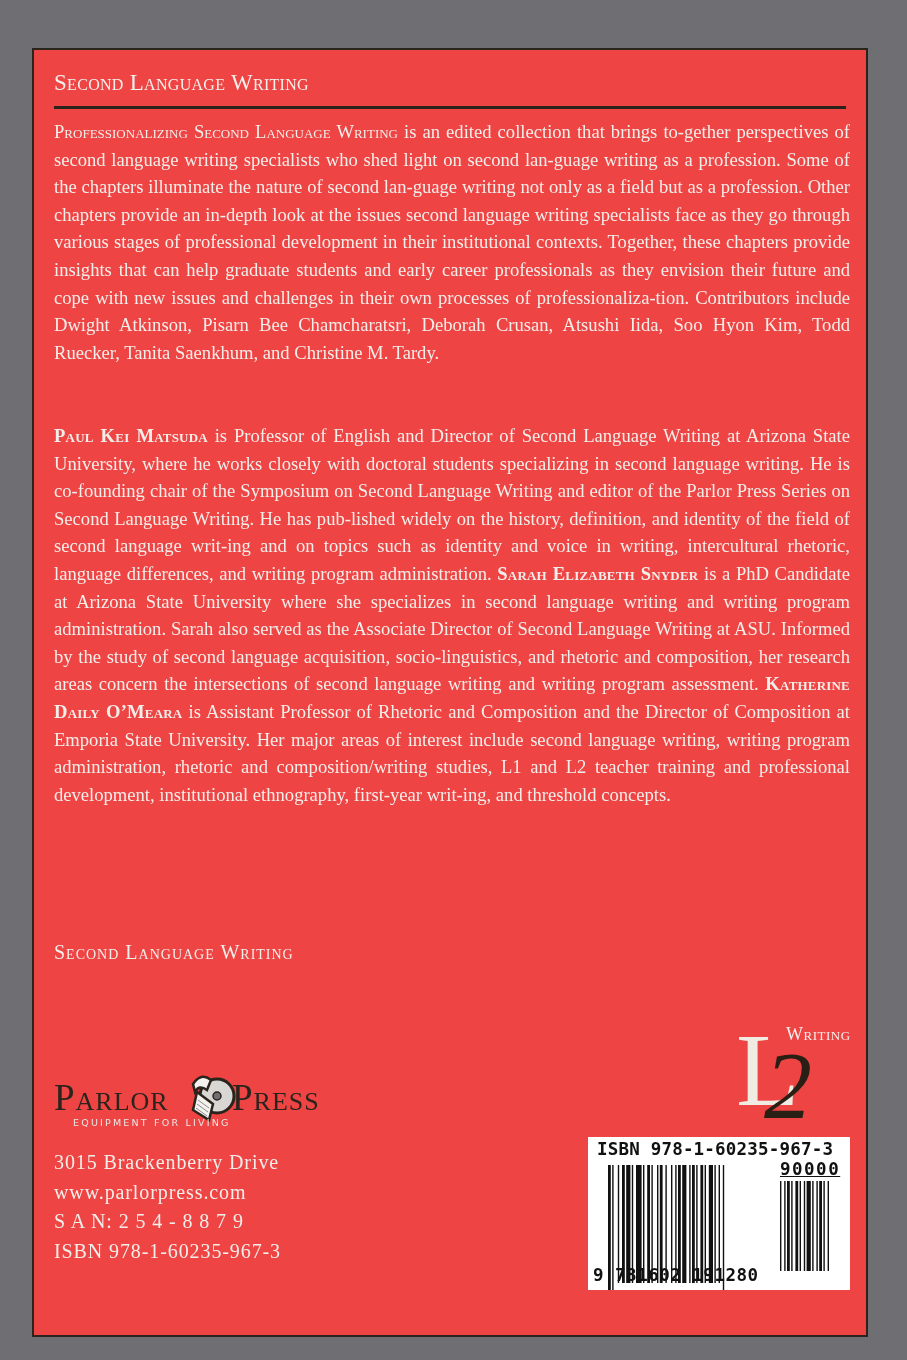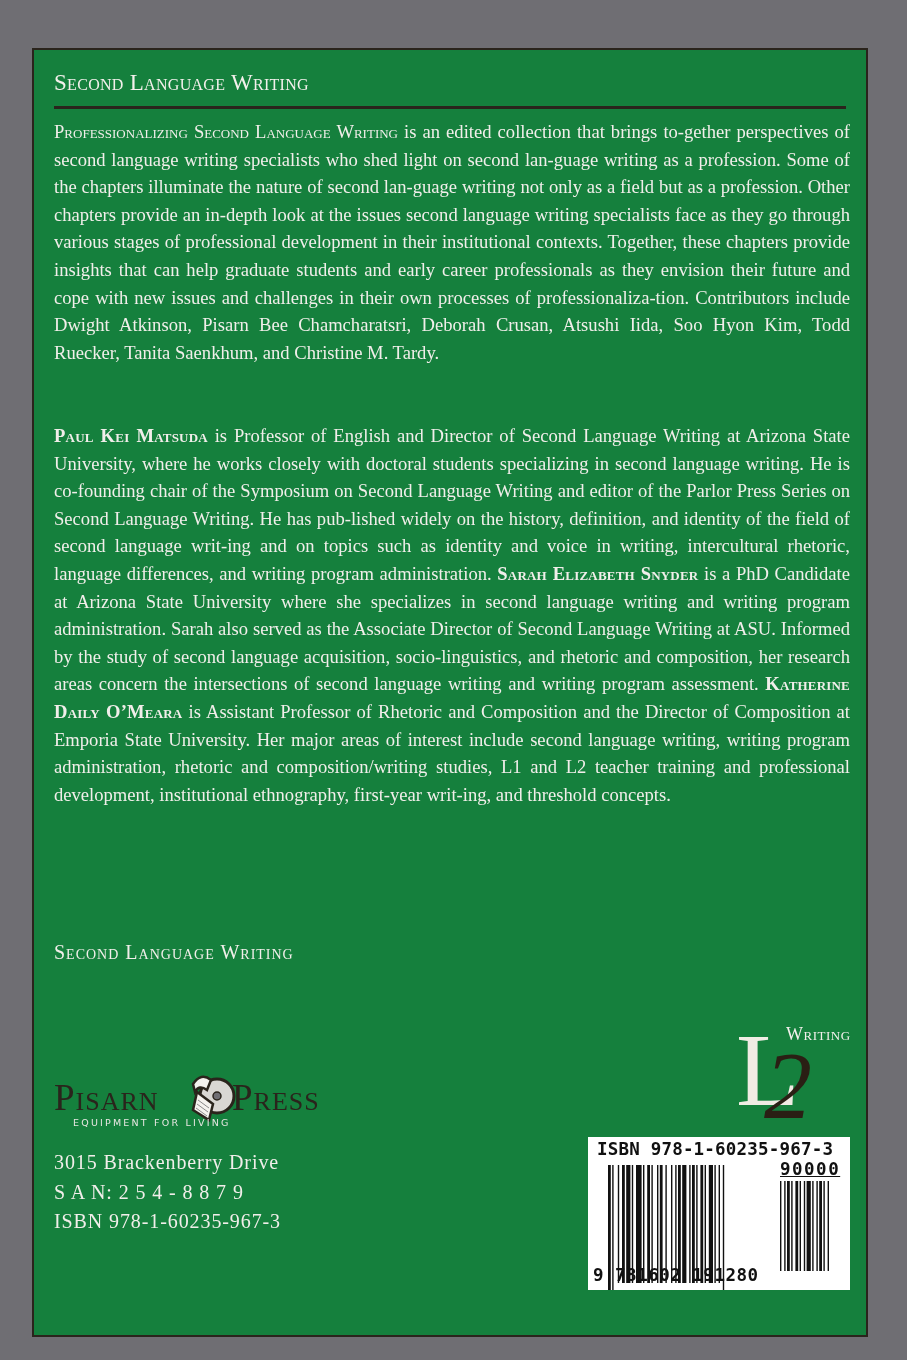--- a/index.html
+++ b/index.html
@@ -2,21 +2,21 @@
 <html><head>
 <meta charset="utf-8">
 <style>
   html, body { margin:0; padding:0; }
   body {
     width:907px; height:1360px; background:#6f6e73; position:relative; overflow:hidden;
     font-family:"Liberation Serif","DejaVu Serif",serif; color:#f1eeea;
   }
   .frame {
     position:absolute; left:32px; top:48px; width:836px; height:1289px;
-    border:2px solid #2a241c; box-sizing:border-box; background:#15803d;
+    border:2px solid #2a241c; box-sizing:border-box; background:#ef4444;
   }
   .series-title {
     position:absolute; left:20px; top:20px; font-size:23px; font-variant:small-caps;
     letter-spacing:0.3px; color:#f3f0ec;
   }
   .rule {
     position:absolute; left:20px; right:20px; top:56px; height:3px; background:#2a241c;
   }
   .para {
     position:absolute; left:20px; width:796px; font-size:18.6px; line-height:27.6px;
@@ -89,36 +89,37 @@
     <div class="l1">Second Language Writing</div>
   </div>
 
   <div class="l2mark">
     <span class="L">L</span>
     <span class="two">2</span>
     <span class="writing">Writing</span>
   </div>
 
   <div class="logo">
-    <span class="word w1">Pisarn</span>
+    <span class="word w1">Parlor</span>
     <svg width="50" height="56" viewBox="0 0 50 56">
       <circle cx="30" cy="26" r="17" fill="#d9d7d3" stroke="#2a241c" stroke-width="3"></circle>
       <circle cx="30" cy="26" r="4" fill="#6f6e73" stroke="#2a241c" stroke-width="1.5"></circle>
       <path d="M6 14 Q14 2 24 10 L20 20 Q12 14 8 22 Z" fill="#f4f2ee" stroke="#2a241c" stroke-width="2.5"></path>
       <path d="M10 22 L26 34 L22 50 L6 40 Z" fill="#f4f2ee" stroke="#2a241c" stroke-width="2.5"></path>
       <line x1="11" y1="30" x2="22" y2="38" stroke="#8a8a8a" stroke-width="1"></line>
       <line x1="10" y1="34" x2="21" y2="42" stroke="#8a8a8a" stroke-width="1"></line>
       <line x1="9" y1="38" x2="20" y2="46" stroke="#8a8a8a" stroke-width="1"></line>
     </svg>
     <span class="word w2">Press</span>
     <span class="tagline">EQUIPMENT FOR LIVING</span>
   </div>
 
   <div class="address">
     <div>3015 Brackenberry Drive</div>
+    <div>www.parlorpress.com</div>
     <div>S A N: 2 5 4 - 8 8 7 9</div>
     <div>ISBN 978-1-60235-967-3</div>
   </div>
 
   <div class="barcode">
     <svg id="bars" width="262" height="153">
         <rect x="20" y="28" width="2.8" height="128" fill="#111"></rect>
         <rect x="24.2" y="28" width="1.4" height="128" fill="#111"></rect>
         <rect x="29.799999999999997" y="28" width="1.4" height="118" fill="#111"></rect>
         <rect x="33.99999999999999" y="28" width="2.8" height="118" fill="#111"></rect>

